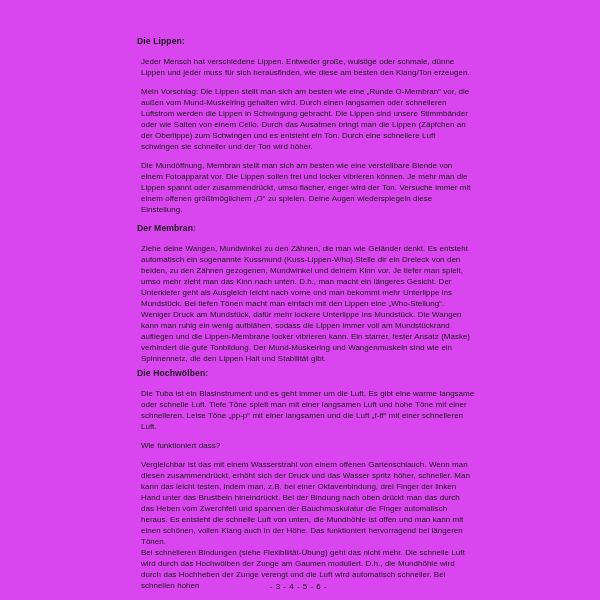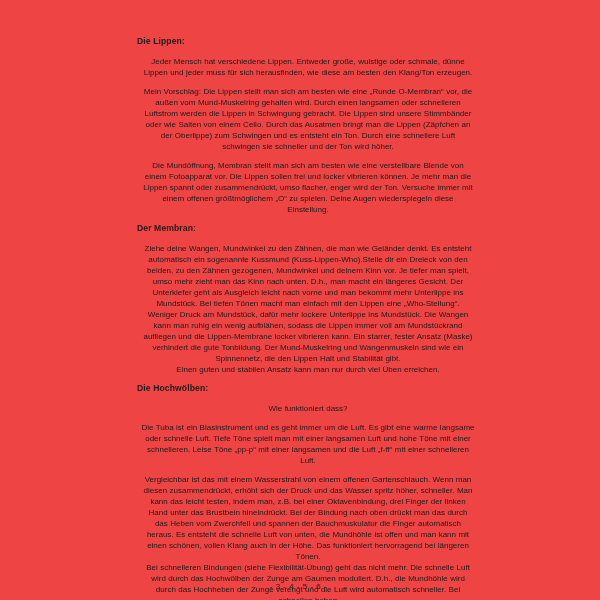--- a/index.html
+++ b/index.html
@@ -6,21 +6,21 @@
   html, body { width: 600px; height: 600px; }
   body {
     background: #ffffff;
     font-family: "Liberation Sans", sans-serif;
     color: #1c1c1c;
   }
   .page {
     position: relative;
     width: 600px;
     height: 600px;
-    background: #ef4444;
+    background: #d946ef;
     overflow: hidden;
   }
   .doc {
     position: absolute;
     left: 137px;
     top: 36px;
     width: 338px;
   }
   .sec { margin-top: 4px; }
   .sec:first-child { margin-top: 0; }
@@ -28,21 +28,21 @@
     font-size: 8.6px;
     line-height: 11px;
     font-weight: 700;
     margin: 0 0 9px 0;
     letter-spacing: 0.1px;
   }
   .para {
     font-size: 8px;
     line-height: 11px;
     margin: 0 0 8px 4px;
-    text-align: center;
+    text-align: left;
     word-spacing: 0.2px;
   }
   .para.tight { margin-bottom: 0; }
   .footer {
     position: absolute;
     bottom: 9px;
     left: 0;
     right: 3px;
     text-align: center;
     font-size: 8px;
@@ -59,27 +59,26 @@
     <section class="sec">
       <h2 class="heading">Die Lippen:</h2>
       <p class="para">Jeder Mensch hat verschiedene Lippen. Entweder große, wulstige oder schmale, dünne Lippen und jeder muss für sich herausfinden, wie diese am besten den Klang/Ton erzeugen.</p>
       <p class="para">Mein Vorschlag: Die Lippen stellt man sich am besten wie eine „Runde O-Membran“ vor, die außen vom Mund-Muskelring gehalten wird. Durch einen langsamen oder schnelleren Luftstrom werden die Lippen in Schwingung gebracht. Die Lippen sind unsere Stimmbänder oder wie Saiten von einem Cello. Durch das Ausatmen bringt man die Lippen (Zäpfchen an der Oberlippe) zum Schwingen und es entsteht ein Ton. Durch eine schnellere Luft schwingen sie schneller und der Ton wird höher.</p>
       <p class="para">Die Mundöffnung, Membran stellt man sich am besten wie eine verstellbare Blende von einem Fotoapparat vor. Die Lippen sollen frei und locker vibrieren können. Je mehr man die Lippen spannt oder zusammendrückt, umso flacher, enger wird der Ton. Versuche immer mit einem offenen größtmöglichem „O“ zu spielen. Deine Augen wiederspiegeln diese Einstellung.</p>
     </section>
 
     <section class="sec">
       <h2 class="heading">Der Membran:</h2>
       <p class="para tight">Ziehe deine Wangen, Mundwinkel zu den Zähnen, die man wie Geländer denkt. Es entsteht automatisch ein sogenannte Kussmund (Kuss-Lippen-Who).Stelle dir ein Dreieck von den beiden, zu den Zähnen gezogenen, Mundwinkel und deinem Kinn vor. Je tiefer man spielt, umso mehr zieht man das Kinn nach unten. D.h., man macht ein längeres Gesicht. Der Unterkiefer geht als Ausgleich leicht nach vorne und man bekommt mehr Unterlippe ins Mundstück. Bei tiefen Tönen macht man einfach mit den Lippen eine „Who-Stellung“. Weniger Druck am Mundstück, dafür mehr lockere Unterlippe ins Mundstück. Die Wangen kann man ruhig ein wenig aufblähen, sodass die Lippen immer voll am Mundstückrand aufliegen und die Lippen-Membrane locker vibrieren kann. Ein starrer, fester Ansatz (Maske) verhindert die gute Tonbildung. Der Mund-Muskelring und Wangenmuskeln sind wie ein Spinnennetz, die den Lippen Halt und Stabilität gibt.</p>
-      <p class="para">Einen guten und stabilen Ansatz kann man nur durch viel Üben erreichen.</p>
     </section>
 
     <section class="sec">
       <h2 class="heading">Die Hochwölben:</h2>
+      <p class="para">Die Tuba ist ein Blasinstrument und es geht immer um die Luft. Es gibt eine warme langsame oder schnelle Luft. Tiefe Töne spielt man mit einer langsamen Luft und hohe Töne mit einer schnelleren. Leise Töne „pp-p“ mit einer langsamen und die Luft „f-ff“ mit einer schnelleren Luft.</p>
       <p class="para">Wie funktioniert dass?</p>
-      <p class="para">Die Tuba ist ein Blasinstrument und es geht immer um die Luft. Es gibt eine warme langsame oder schnelle Luft. Tiefe Töne spielt man mit einer langsamen Luft und hohe Töne mit einer schnelleren. Leise Töne „pp-p“ mit einer langsamen und die Luft „f-ff“ mit einer schnelleren Luft.</p>
       <p class="para tight">Vergleichbar ist das mit einem Wasserstrahl von einem offenen Gartenschlauch. Wenn man diesen zusammendrückt, erhöht sich der Druck und das Wasser spritz höher, schneller. Man kann das leicht testen, indem man, z.B. bei einer Oktavenbindung, drei Finger der linken Hand unter das Brustbein hineindrückt. Bei der Bindung nach oben drückt man das durch das Heben vom Zwerchfell und spannen der Bauchmuskulatur die Finger automatisch heraus. Es entsteht die schnelle Luft von unten, die Mundhöhle ist offen und man kann mit einen schönen, vollen Klang auch in der Höhe. Das funktioniert hervorragend bei längeren Tönen.</p>
       <p class="para">Bei schnelleren Bindungen (siehe Flexibilität-Übung) geht das nicht mehr. Die schnelle Luft wird durch das Hochwölben der Zunge am Gaumen moduliert. D.h., die Mundhöhle wird durch das Hochheben der Zunge verengt und die Luft wird automatisch schneller. Bei schnellen hohen</p>
     </section>
 
   </main>
 
   <footer class="footer">- 3 - 4 - 5 - 6 -</footer>
 </div>
 
 </body></html>

